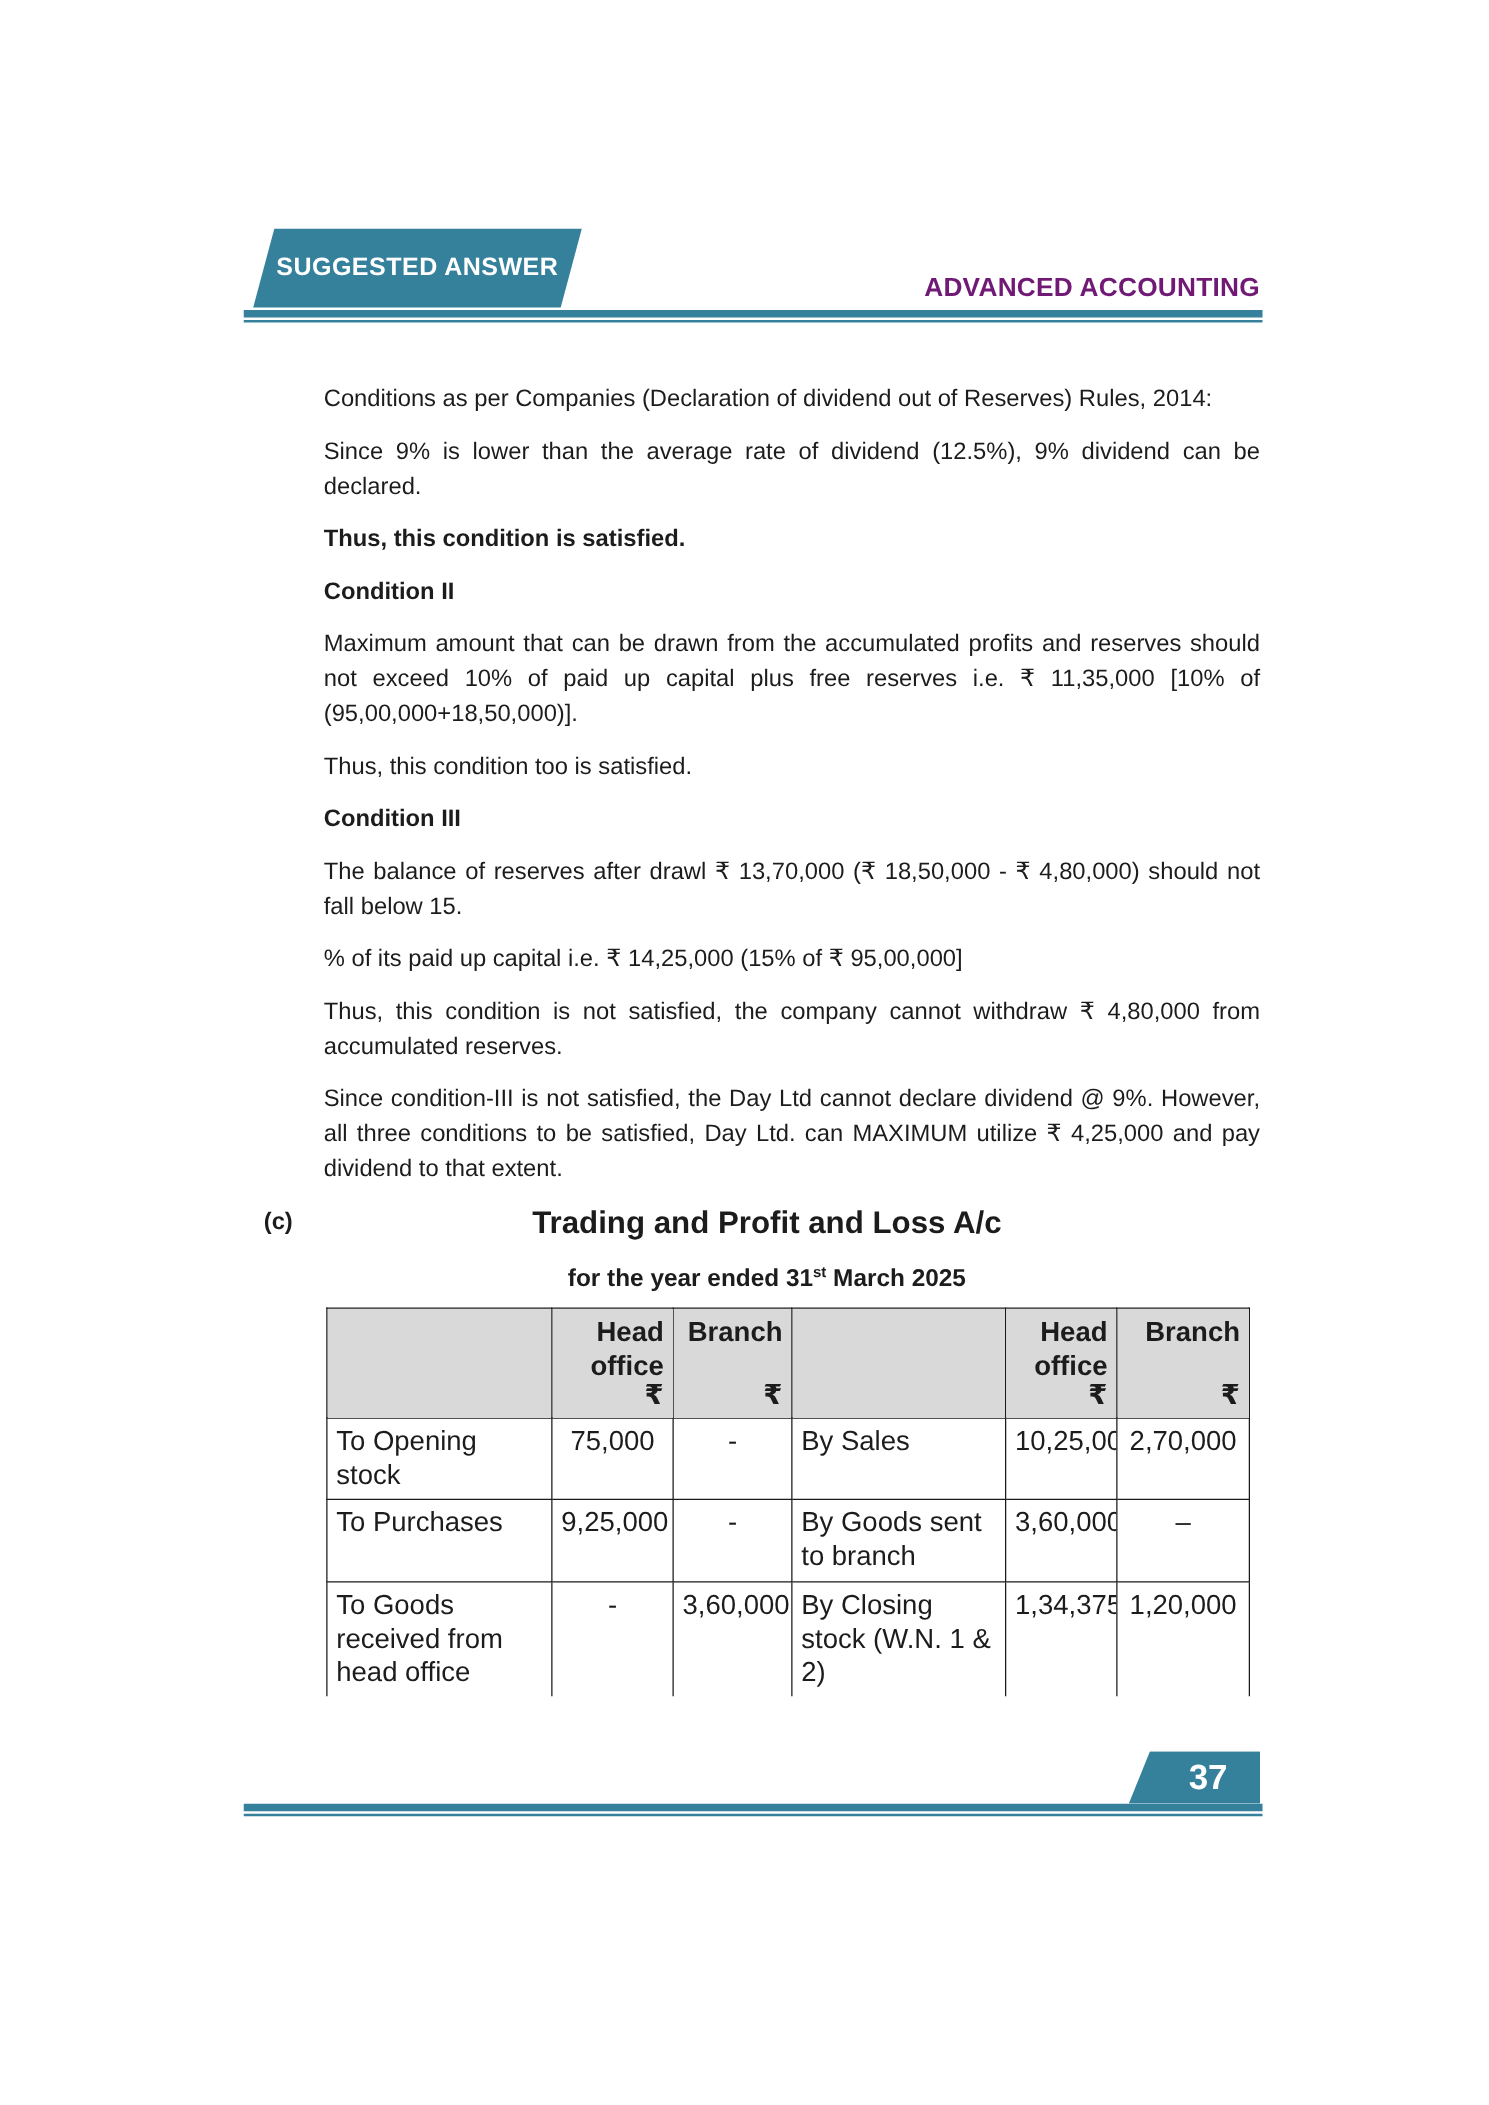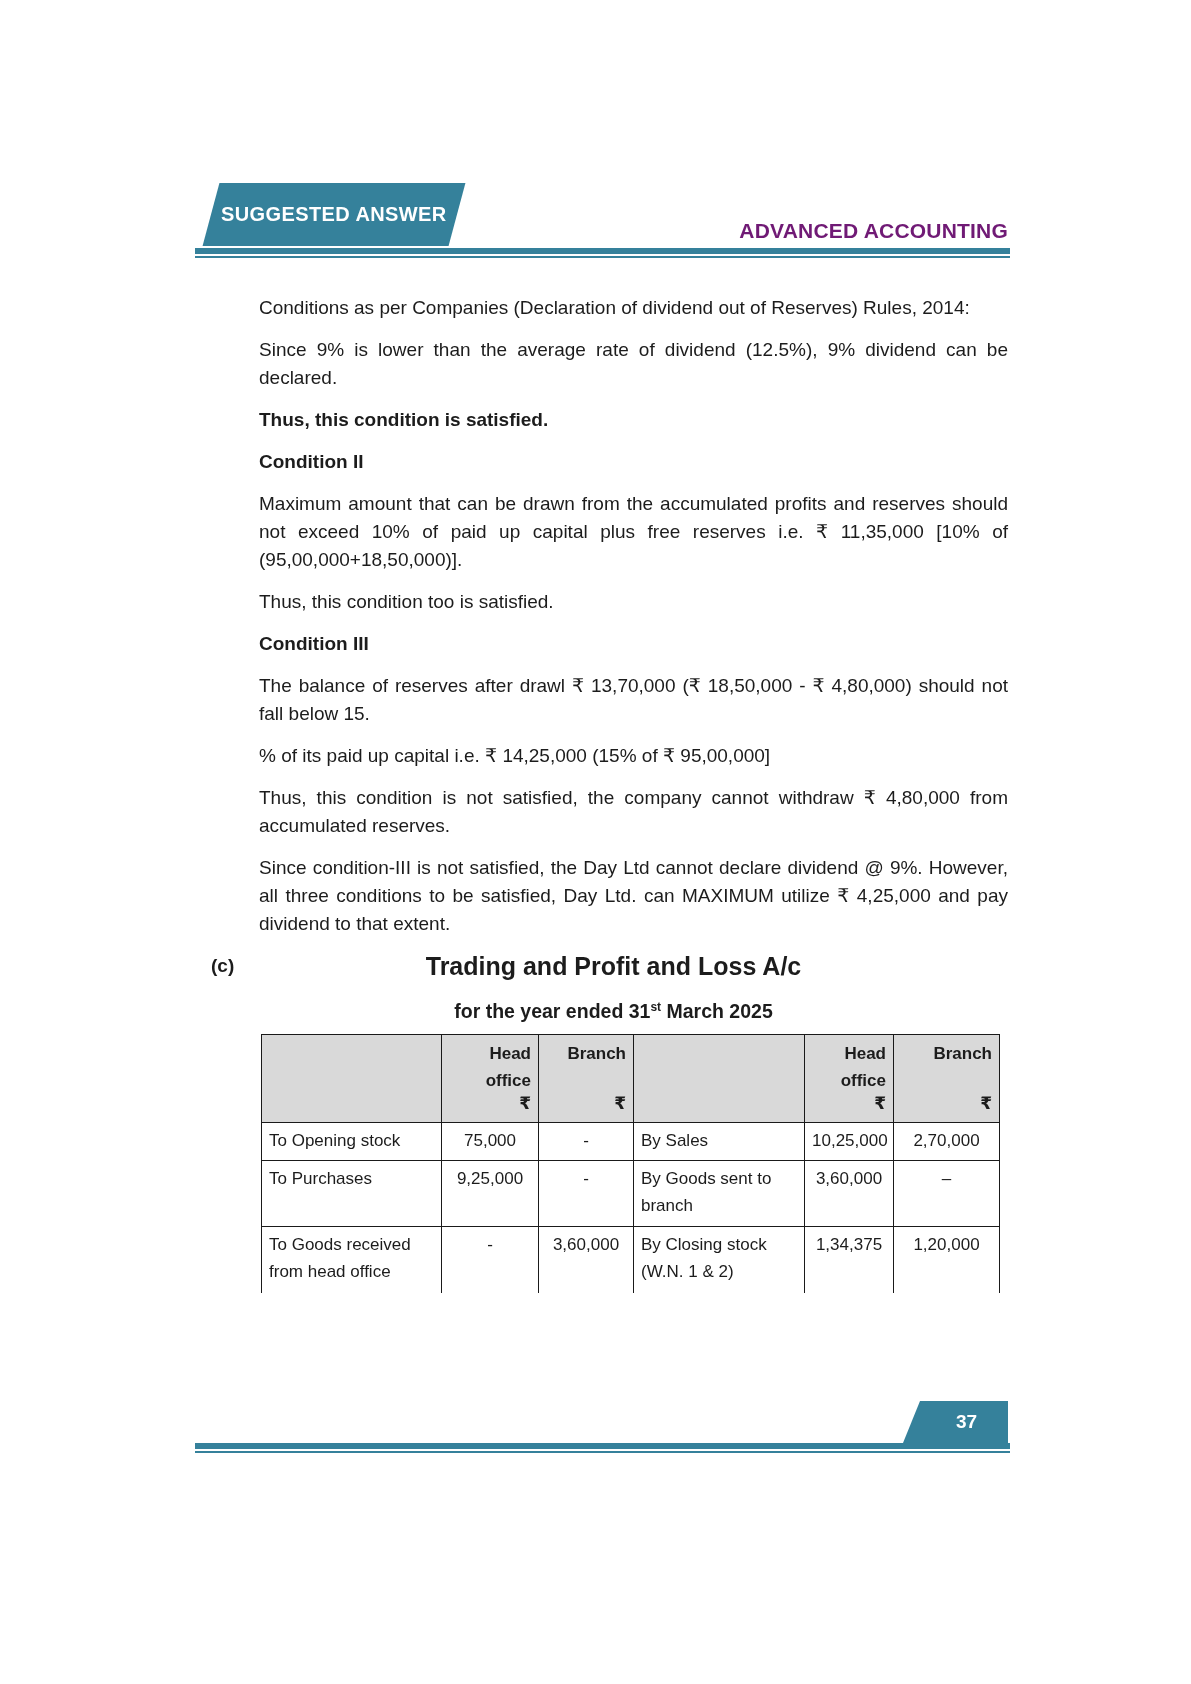--- a/index.html
+++ b/index.html
@@ -27,40 +27,40 @@
   .rule-thick{position:absolute;left:195px;width:815px;height:6px;background:#35819B;}
   .rule-thin{position:absolute;left:195px;width:815px;height:2px;background:#35819B;}
   .hdr-thick{top:248px;}
   .hdr-thin{top:256px;}
 
   
   .content{
     position:absolute;left:259px;top:294px;width:749px;
     font-size:19px;line-height:28px;
   }
-  .content p{margin:0 0 14px 0;text-align:justify;}
+  .content p{margin:12px 0 14px 0;text-align:justify;}
   .content p.bold{font-weight:bold;text-align:left;}
 
   .section-head{position:relative;margin-top:12px;line-height:28px;}
   .section-marker{
     position:absolute;left:-48px;top:0;font-weight:bold;font-size:19px;
   }
   .section-title{
     text-align:center;font-weight:bold;font-size:25px;padding-right:40px;
   }
   .section-subtitle{
     text-align:center;font-weight:bold;font-size:19.5px;
     padding-right:40px;margin-top:17px;line-height:28px;
   }
   .section-subtitle sup{font-size:12px;line-height:0;}
 
   
   table.acct{
     border-collapse:collapse;margin-top:9px;margin-left:2px;
-    table-layout:fixed;width:738px;font-size:17px;line-height:27px;
+    table-layout:fixed;width:738px;font-size:22px;line-height:27px;
   }
   table.acct col.c1{width:180px;}
   table.acct col.c2{width:97px;}
   table.acct col.c3{width:95px;}
   table.acct col.c4{width:171px;}
   table.acct col.c5{width:89px;}
   table.acct col.c6{width:106px;}
   table.acct th,table.acct td{
     border:1px solid #1a1a1a;padding:4px 7px 6px 7px;vertical-align:top;
     overflow:hidden;
@@ -78,21 +78,21 @@
   tr.r1 td{height:37px;box-sizing:border-box;}
   tr.r2 td,tr.r3 td{height:66px;box-sizing:border-box;}
 
   
   .page-badge{
     position:absolute;left:903px;top:1401px;width:105px;height:42px;
     background:#35819B;clip-path:polygon(17px 0,100% 0,100% 100%,0 100%);
     display:flex;align-items:center;justify-content:center;
   }
   .page-badge span{
-    color:#ffffff;font-weight:bold;font-size:19px;padding-left:22px;
+    color:#ffffff;font-weight:bold;font-size:28px;padding-left:22px;
   }
   .ftr-thick{top:1443px;}
   .ftr-thin{top:1451px;}
 </style>
 </head>
 <body>
 
 <div class="page">
 
   <div class="banner">

